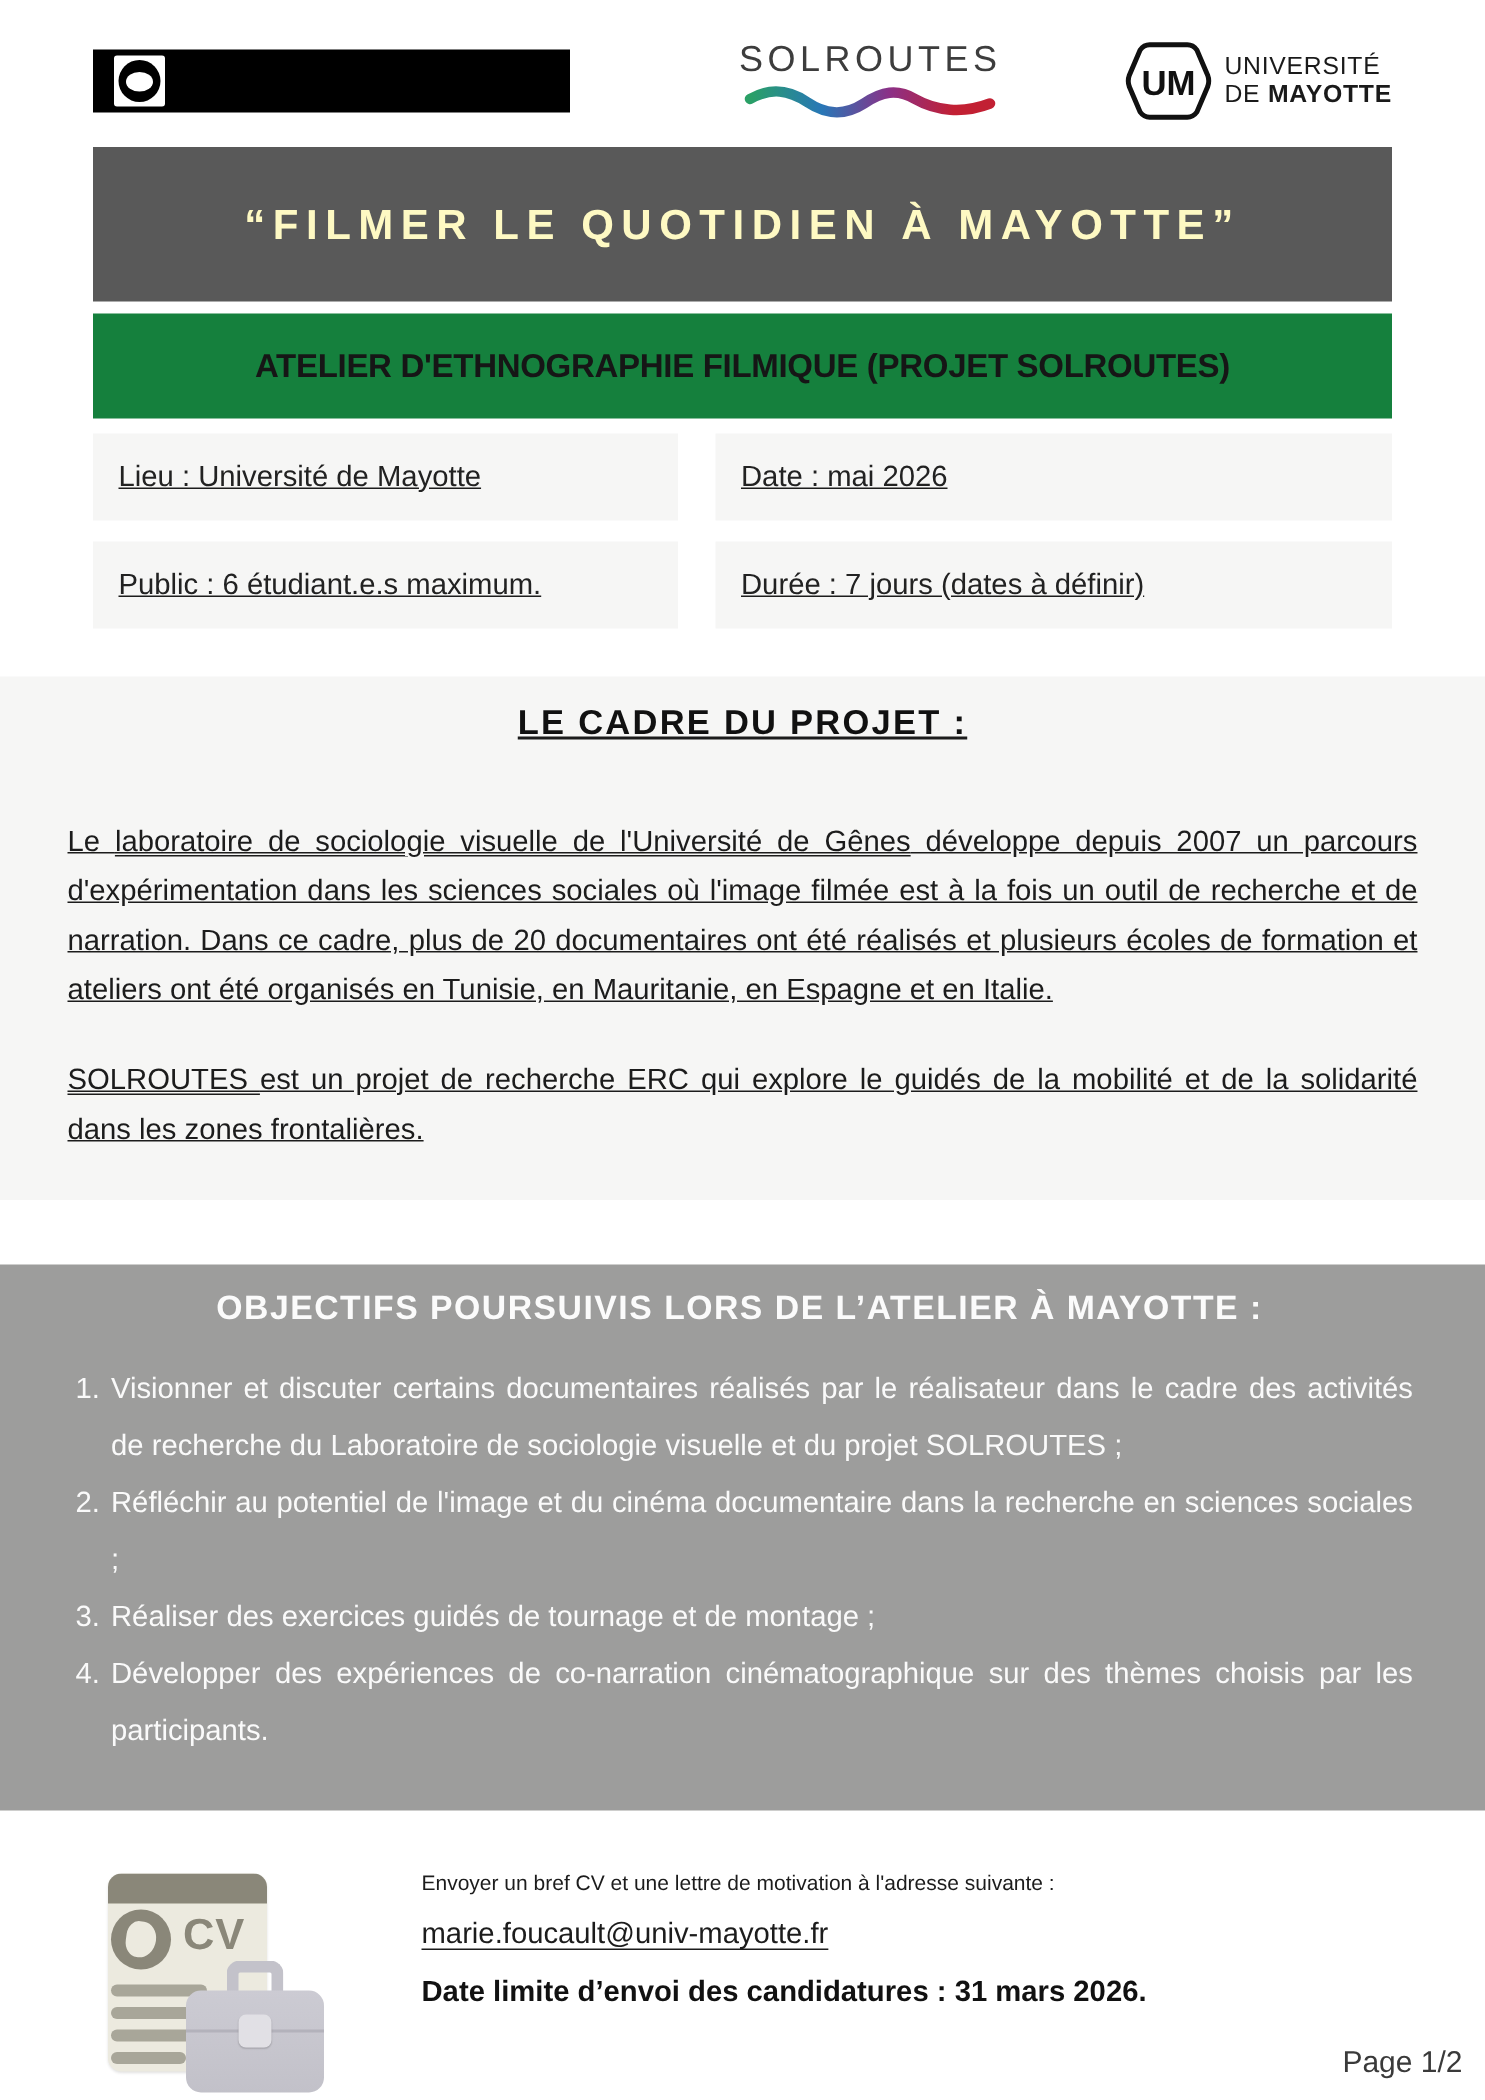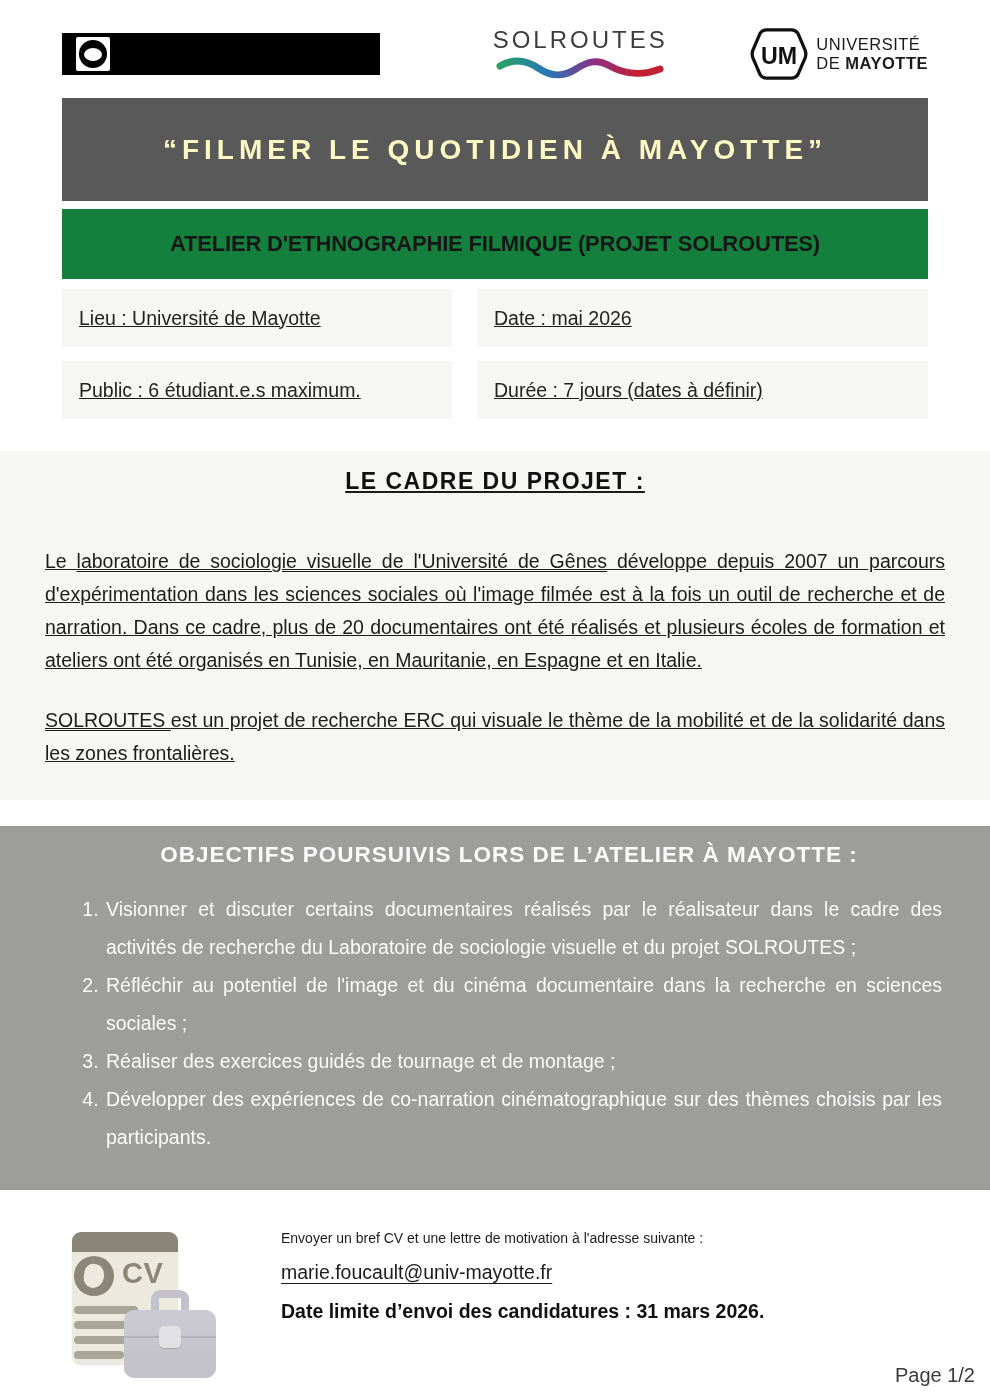--- a/index.html
+++ b/index.html
@@ -85,23 +85,23 @@
     letter-spacing: 1.5px; color: #111; margin-bottom: 50px;
   }
   .cadre-p {
     font-size: 19.5px; line-height: 33px; text-align: justify; color: #1c1c1c;
   }
   .cadre-p + .cadre-p { margin-top: 27px; }
   .doc-link { color: #1c1c1c; text-decoration: underline; text-underline-offset: 3px; cursor: pointer; }
 
   
   .objectives-section {
-    margin-top: 26px;
+    margin-top: 43px;
     background: #9d9d9c;
-    padding: 16px 48px 34px 76px;
+    padding: 16px 48px 34px 44px;
     color: #fafafa;
   }
   .objectives-heading {
     text-align: center; font-weight: bold; font-size: 22.5px;
     letter-spacing: 1px; color: #fbfbfb; margin-bottom: 22px;
   }
   .objectives-list {
     margin-left: 28px;
     font-size: 19.5px; line-height: 38px; text-align: justify;
   }
@@ -223,21 +223,21 @@
 <div class="info-grid">
   <div class="info-cell">Lieu : Université de Mayotte</div>
   <div class="info-cell">Date : mai 2026</div>
   <div class="info-cell">Public : 6 étudiant.e.s maximum.</div>
   <div class="info-cell">Durée : 7 jours (dates à définir)</div>
 </div>
 
 <div class="cadre-section">
   <div class="cadre-heading">LE CADRE DU PROJET :</div>
   <p class="cadre-p"><span>Le </span><span class="doc-link">laboratoire de sociologie visuelle de l'Université de Gênes</span><span> développe depuis 2007 un parcours d'expérimentation dans les sciences sociales où l'image filmée est à la fois un outil de recherche et de narration. Dans ce cadre, plus de 20 documentaires ont été réalisés et plusieurs écoles de formation et ateliers ont été organisés en Tunisie, en Mauritanie, en Espagne et en Italie.</span></p>
-  <p class="cadre-p"><span class="doc-link">SOLROUTES </span><span>est un projet de recherche ERC qui visuale le thème de la mobilité et de la solidarité dans les zones frontalières.</span></p>
+  <p class="cadre-p"><span class="doc-link">SOLROUTES </span><span>est un projet de recherche ERC qui explore le guidés de la mobilité et de la solidarité dans les zones frontalières.</span></p>
 </div>
 
 <div class="objectives-section">
   <div class="objectives-heading">OBJECTIFS POURSUIVIS LORS DE L’ATELIER À MAYOTTE :</div>
   <ol class="objectives-list">
     <li>Visionner et discuter certains documentaires réalisés par le réalisateur dans le cadre des activités de recherche du Laboratoire de sociologie visuelle et du projet SOLROUTES ;</li>
     <li>Réfléchir au potentiel de l'image et du cinéma documentaire dans la recherche en sciences sociales ;</li>
     <li>Réaliser des exercices guidés de tournage et de montage ;</li>
     <li>Développer des expériences de co-narration cinématographique sur des thèmes choisis par les participants.</li>
   </ol>

